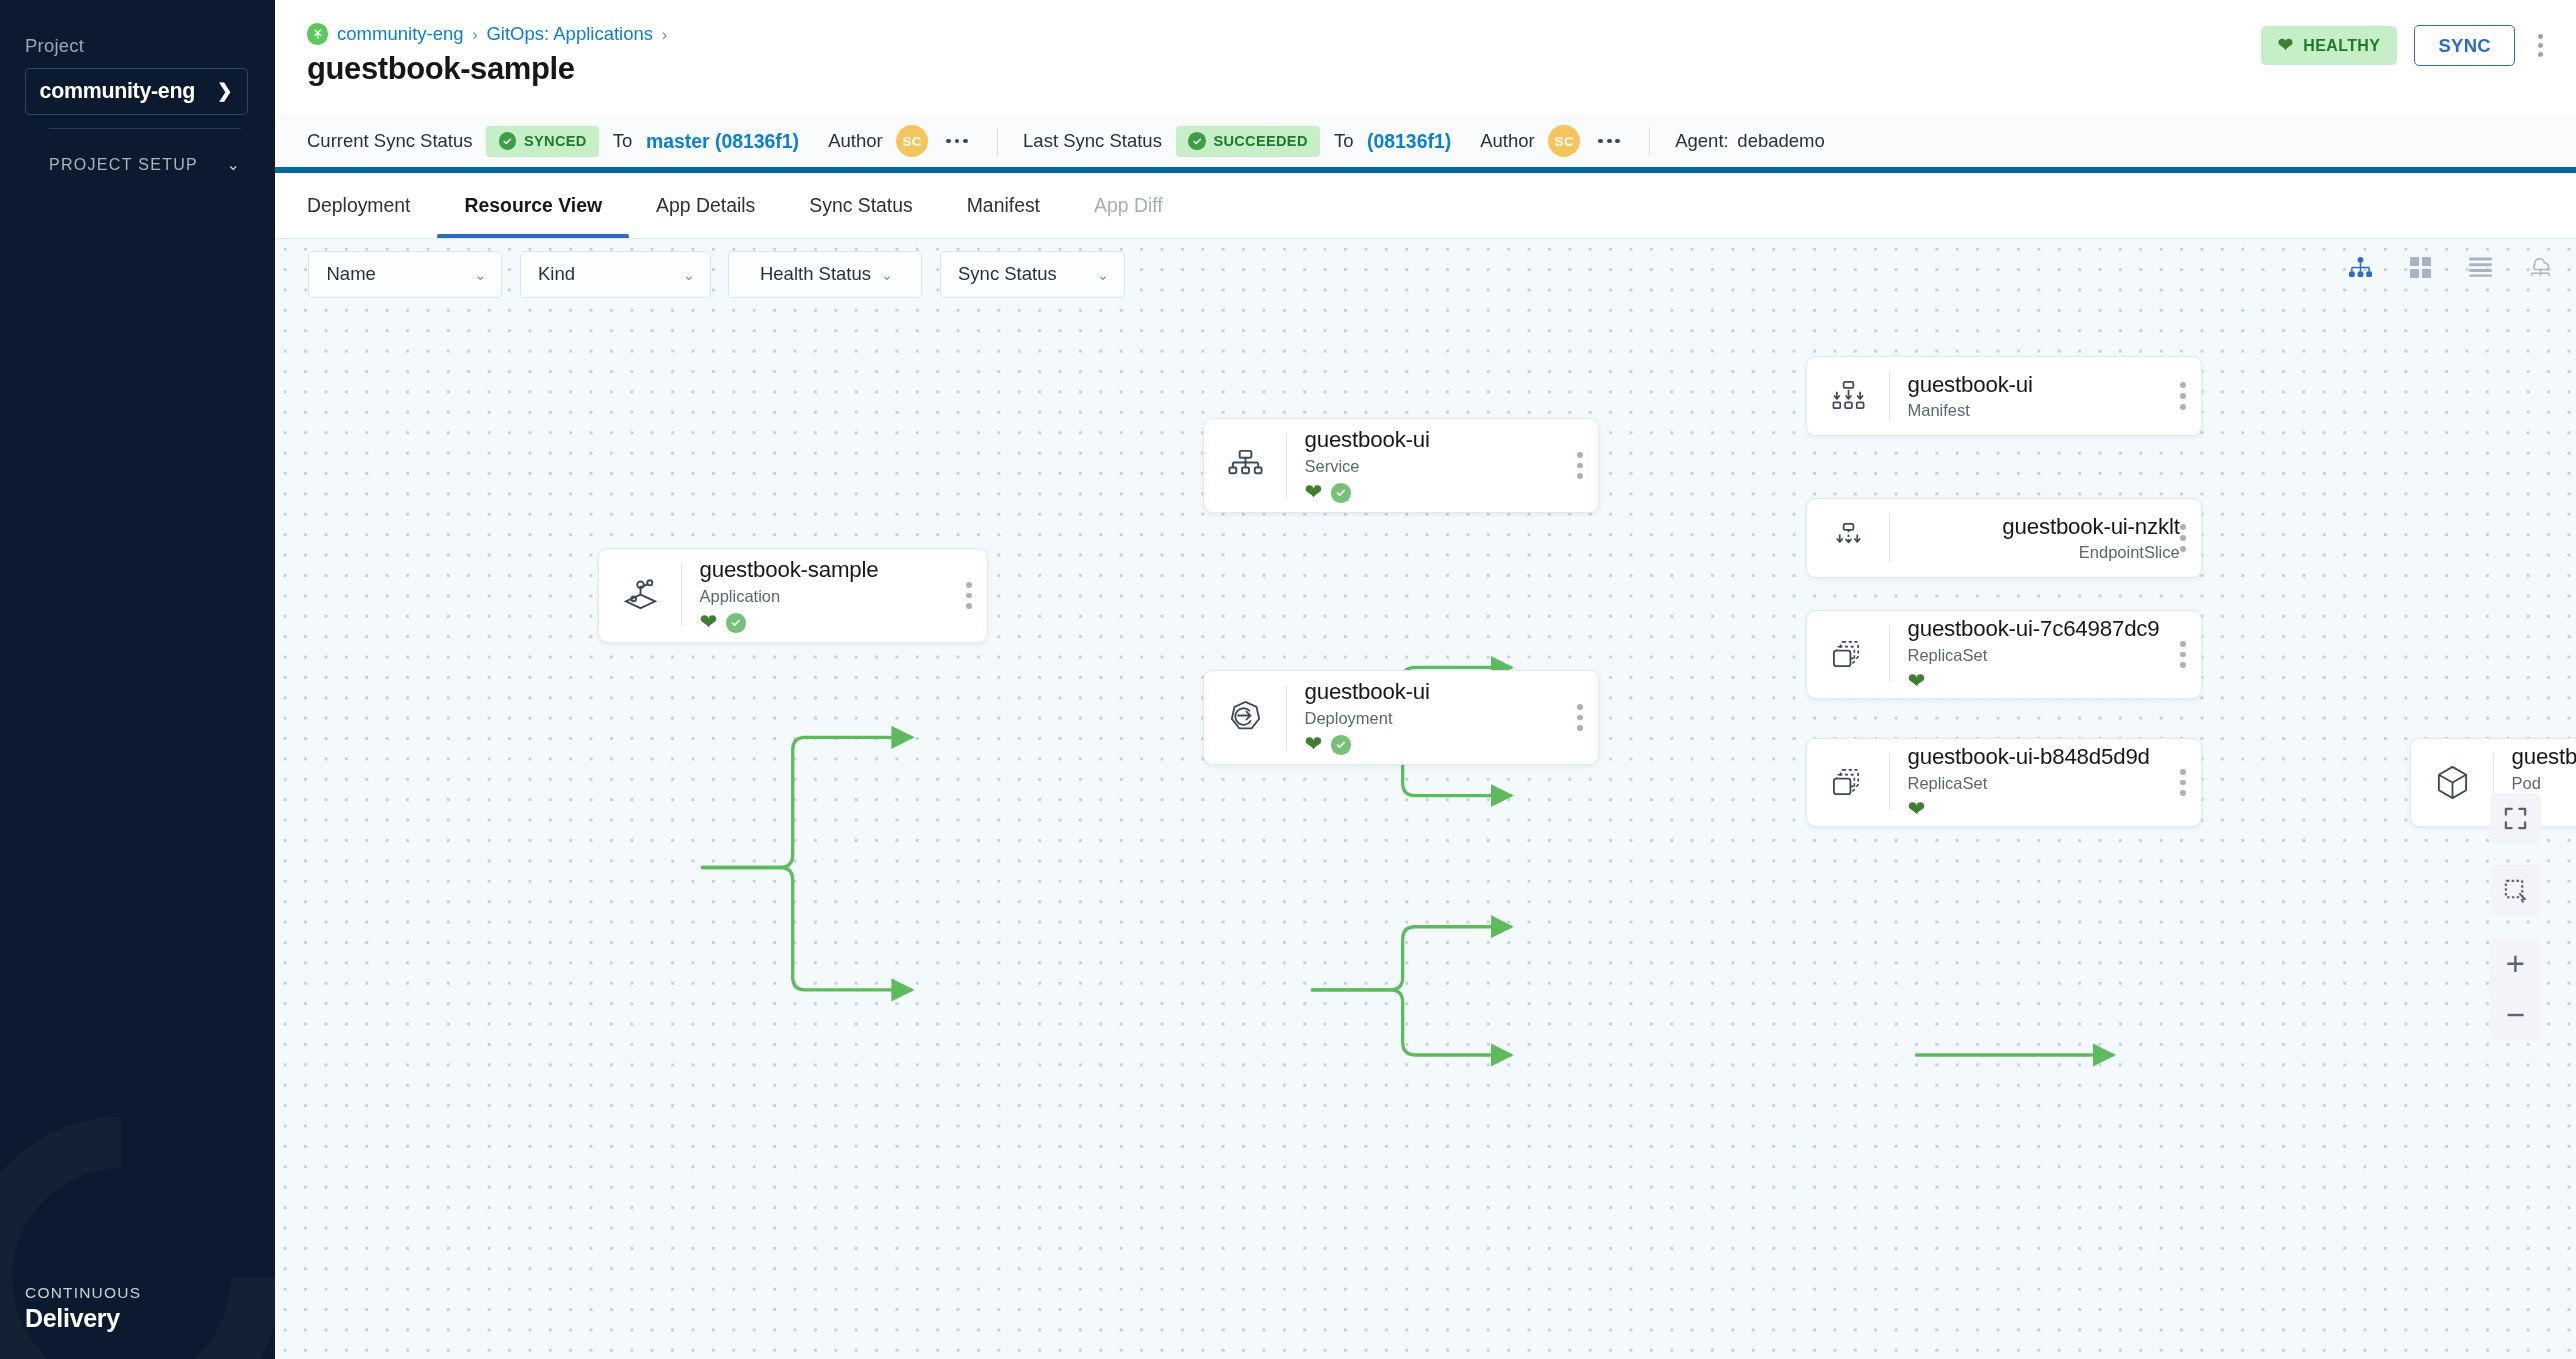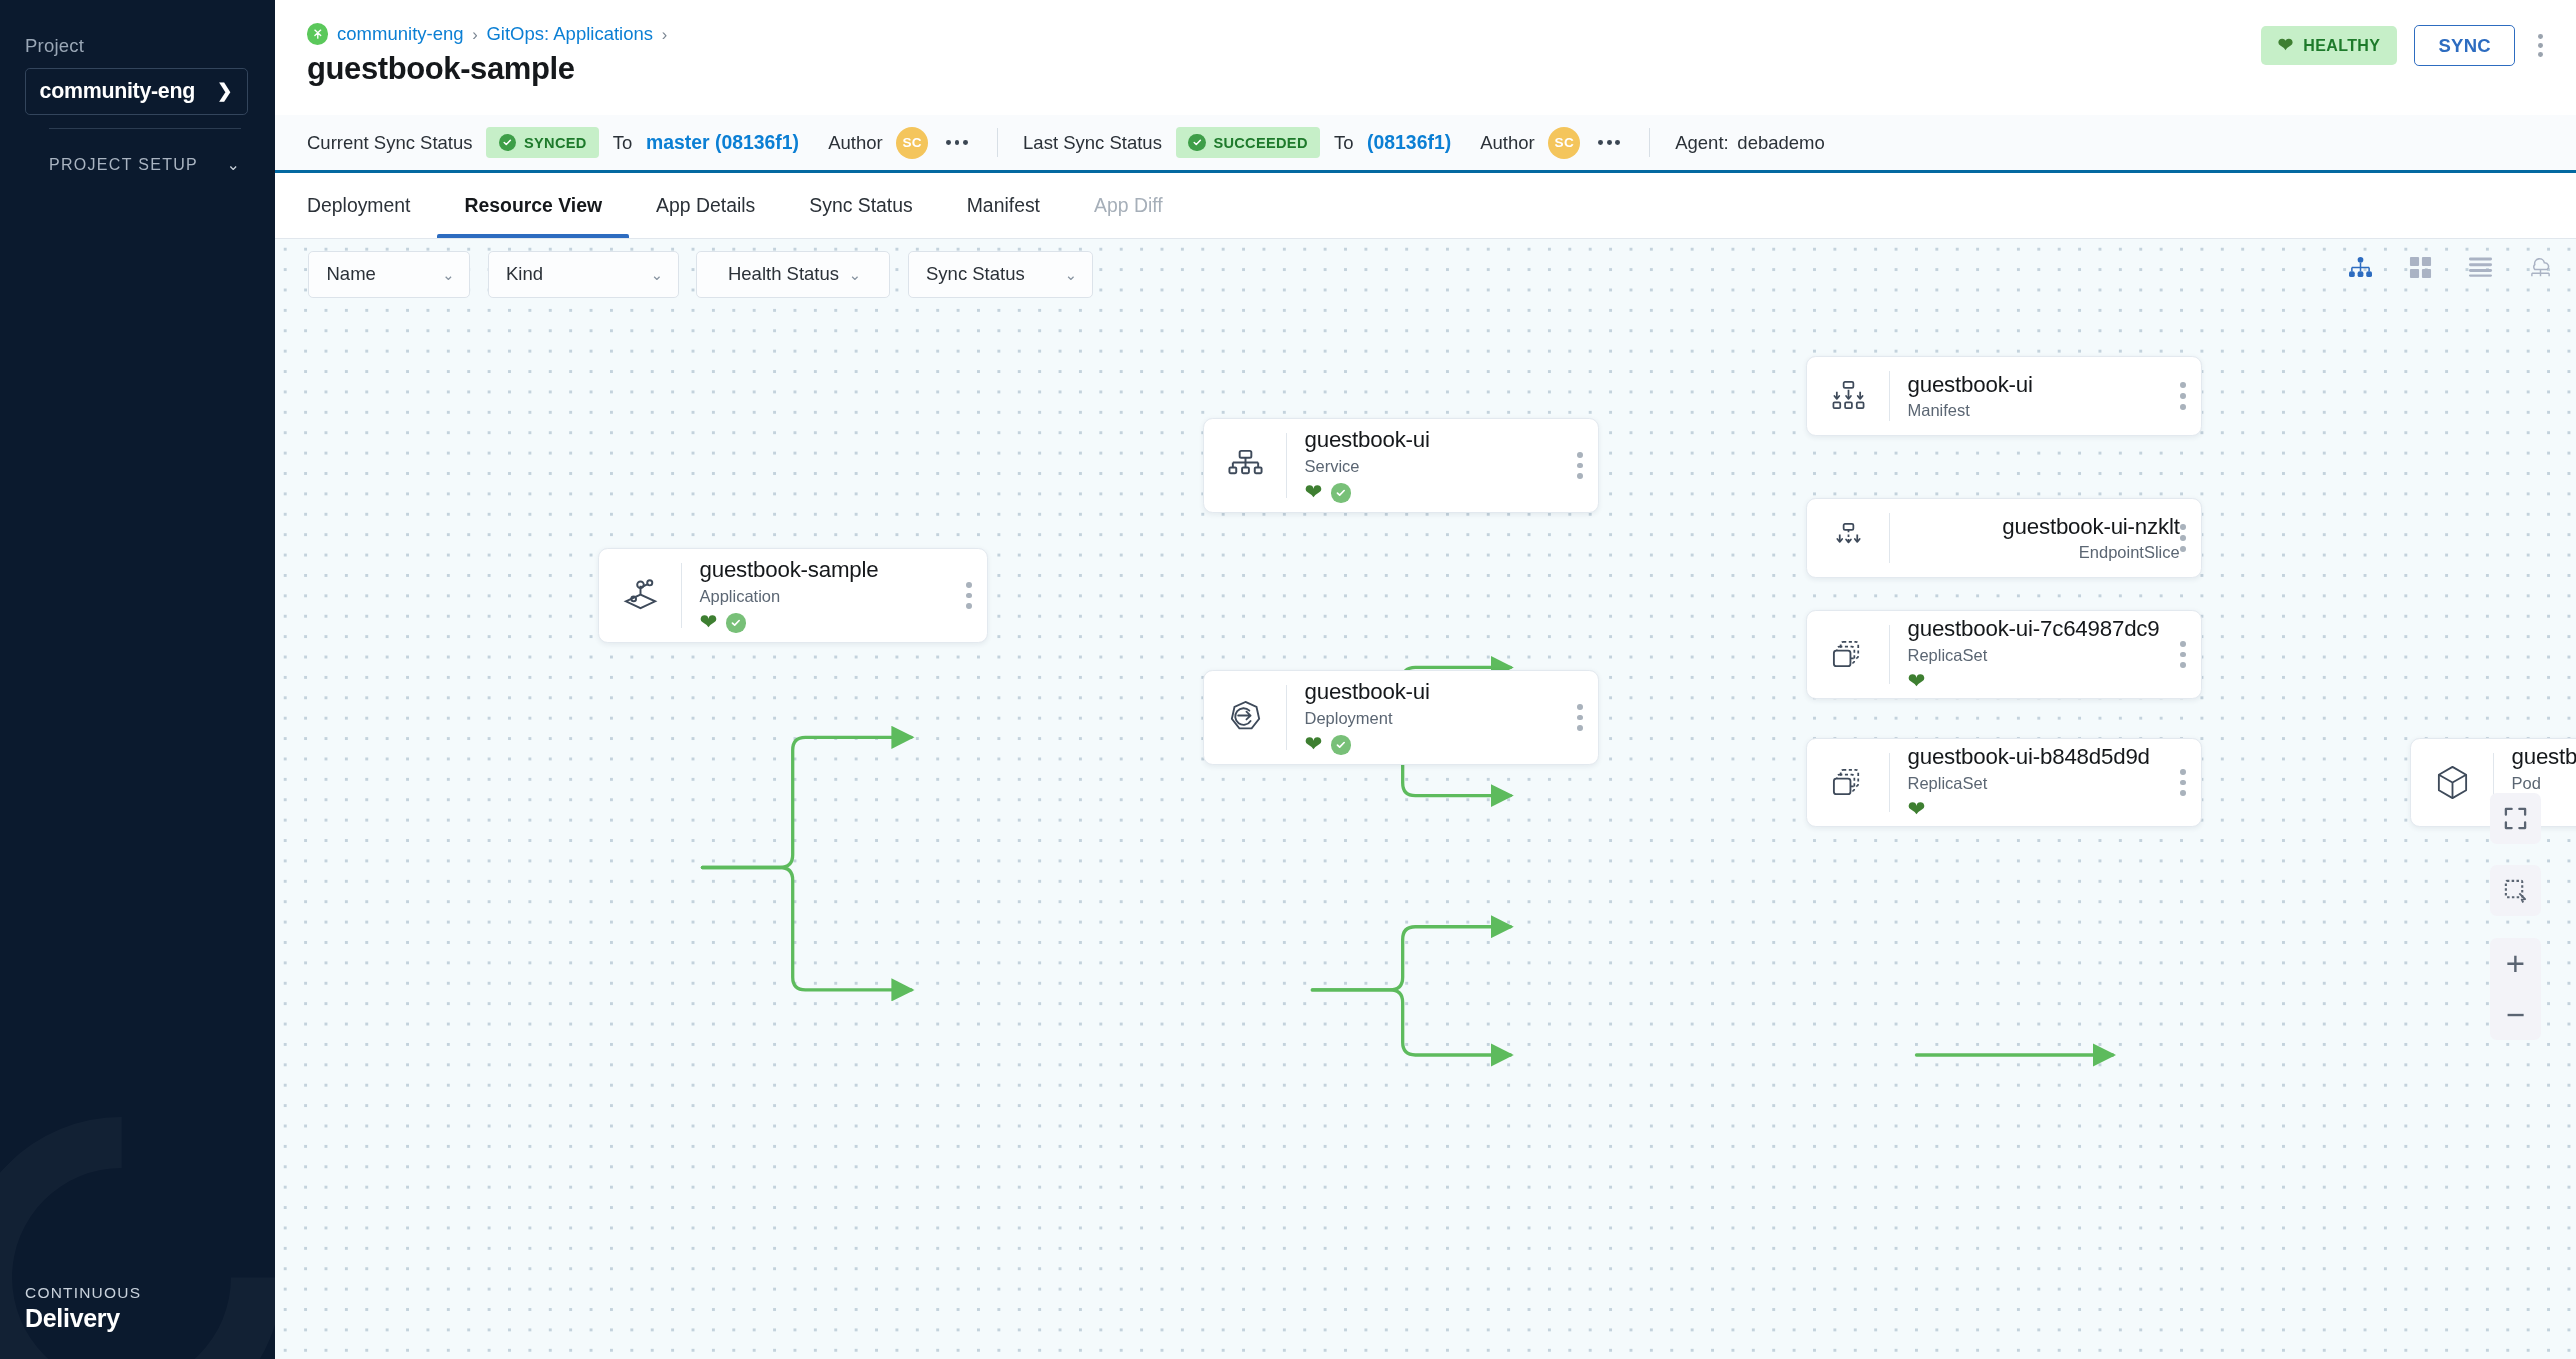--- a/index.html
+++ b/index.html
@@ -95,21 +95,21 @@
     border: 1.6px solid #2D6CC0; color: #2D6CC0; background: #fff;
     border-radius: 4.9px; height: 41px; padding: 0 23px;
     display: flex; align-items: center; font-size: 18.5px; font-weight: 700; letter-spacing: 0.3px;
   }
   .kebab-v { display: flex; flex-direction: column; gap: 3.9px; padding: 3.9px 5.8px; }
   .kebab-v i { width: 4.9px; height: 4.9px; border-radius: 50%; background: #9AA3AE; display: block; }
 
   
   .syncbar {
     height: 58px; flex: 0 0 58px; background: #F9FBFD;
-    border-bottom: 3px solid #0369a1;
+    border-bottom: 6px solid #0369a1;
     display: flex; align-items: center; padding-left: 32px; gap: 0;
     font-size: 18.5px; color: #2B3138;
   }
   .sb-group { display: flex; align-items: center; gap: 13.6px; }
   .chip-green {
     background: #C6EFC8; color: #1E7A2B; border-radius: 3.9px; height: 31px;
     padding: 0 12.6px; display: flex; align-items: center; gap: 7.8px;
     font-size: 14.6px; font-weight: 700; letter-spacing: 0.3px;
   }
   .chk { width: 17.5px; height: 17.5px; border-radius: 50%; background: #3E9E48;
@@ -154,21 +154,21 @@
   .toolrow {
     position: absolute; left: 0; right: 0; top: 0; height: 70px;
     display: flex; align-items: center; padding-left: 33px; gap: 17.5px;
     z-index: 6;
   }
   .filter {
     background: #FCFDFE; border: 1px solid #DCE3EA; border-radius: 4.9px;
     height: 47px; display: flex; align-items: center; justify-content: space-between;
     padding: 0 14.6px 0 17.5px; font-size: 18.5px; color: #2B3138;
   }
-  .f-name { width: 162px; gap: 40px; }
+  .f-name { width: 194px; gap: 40px; }
   .f-kind { width: 191px; }
   .f-health { width: 194px; justify-content: center; }
   .f-sync { width: 185px; }
   .cv { color: #8793A0; font-size: 14.6px; margin-left: 9.7px; }
 
   .viewmodes {
     position: absolute; right: 21.4px; top: 13.6px;
     display: flex; align-items: center; gap: 31px; z-index: 6;
   }
   .vm { width: 29px; height: 29px; display: flex; align-items: center; justify-content: center; }

